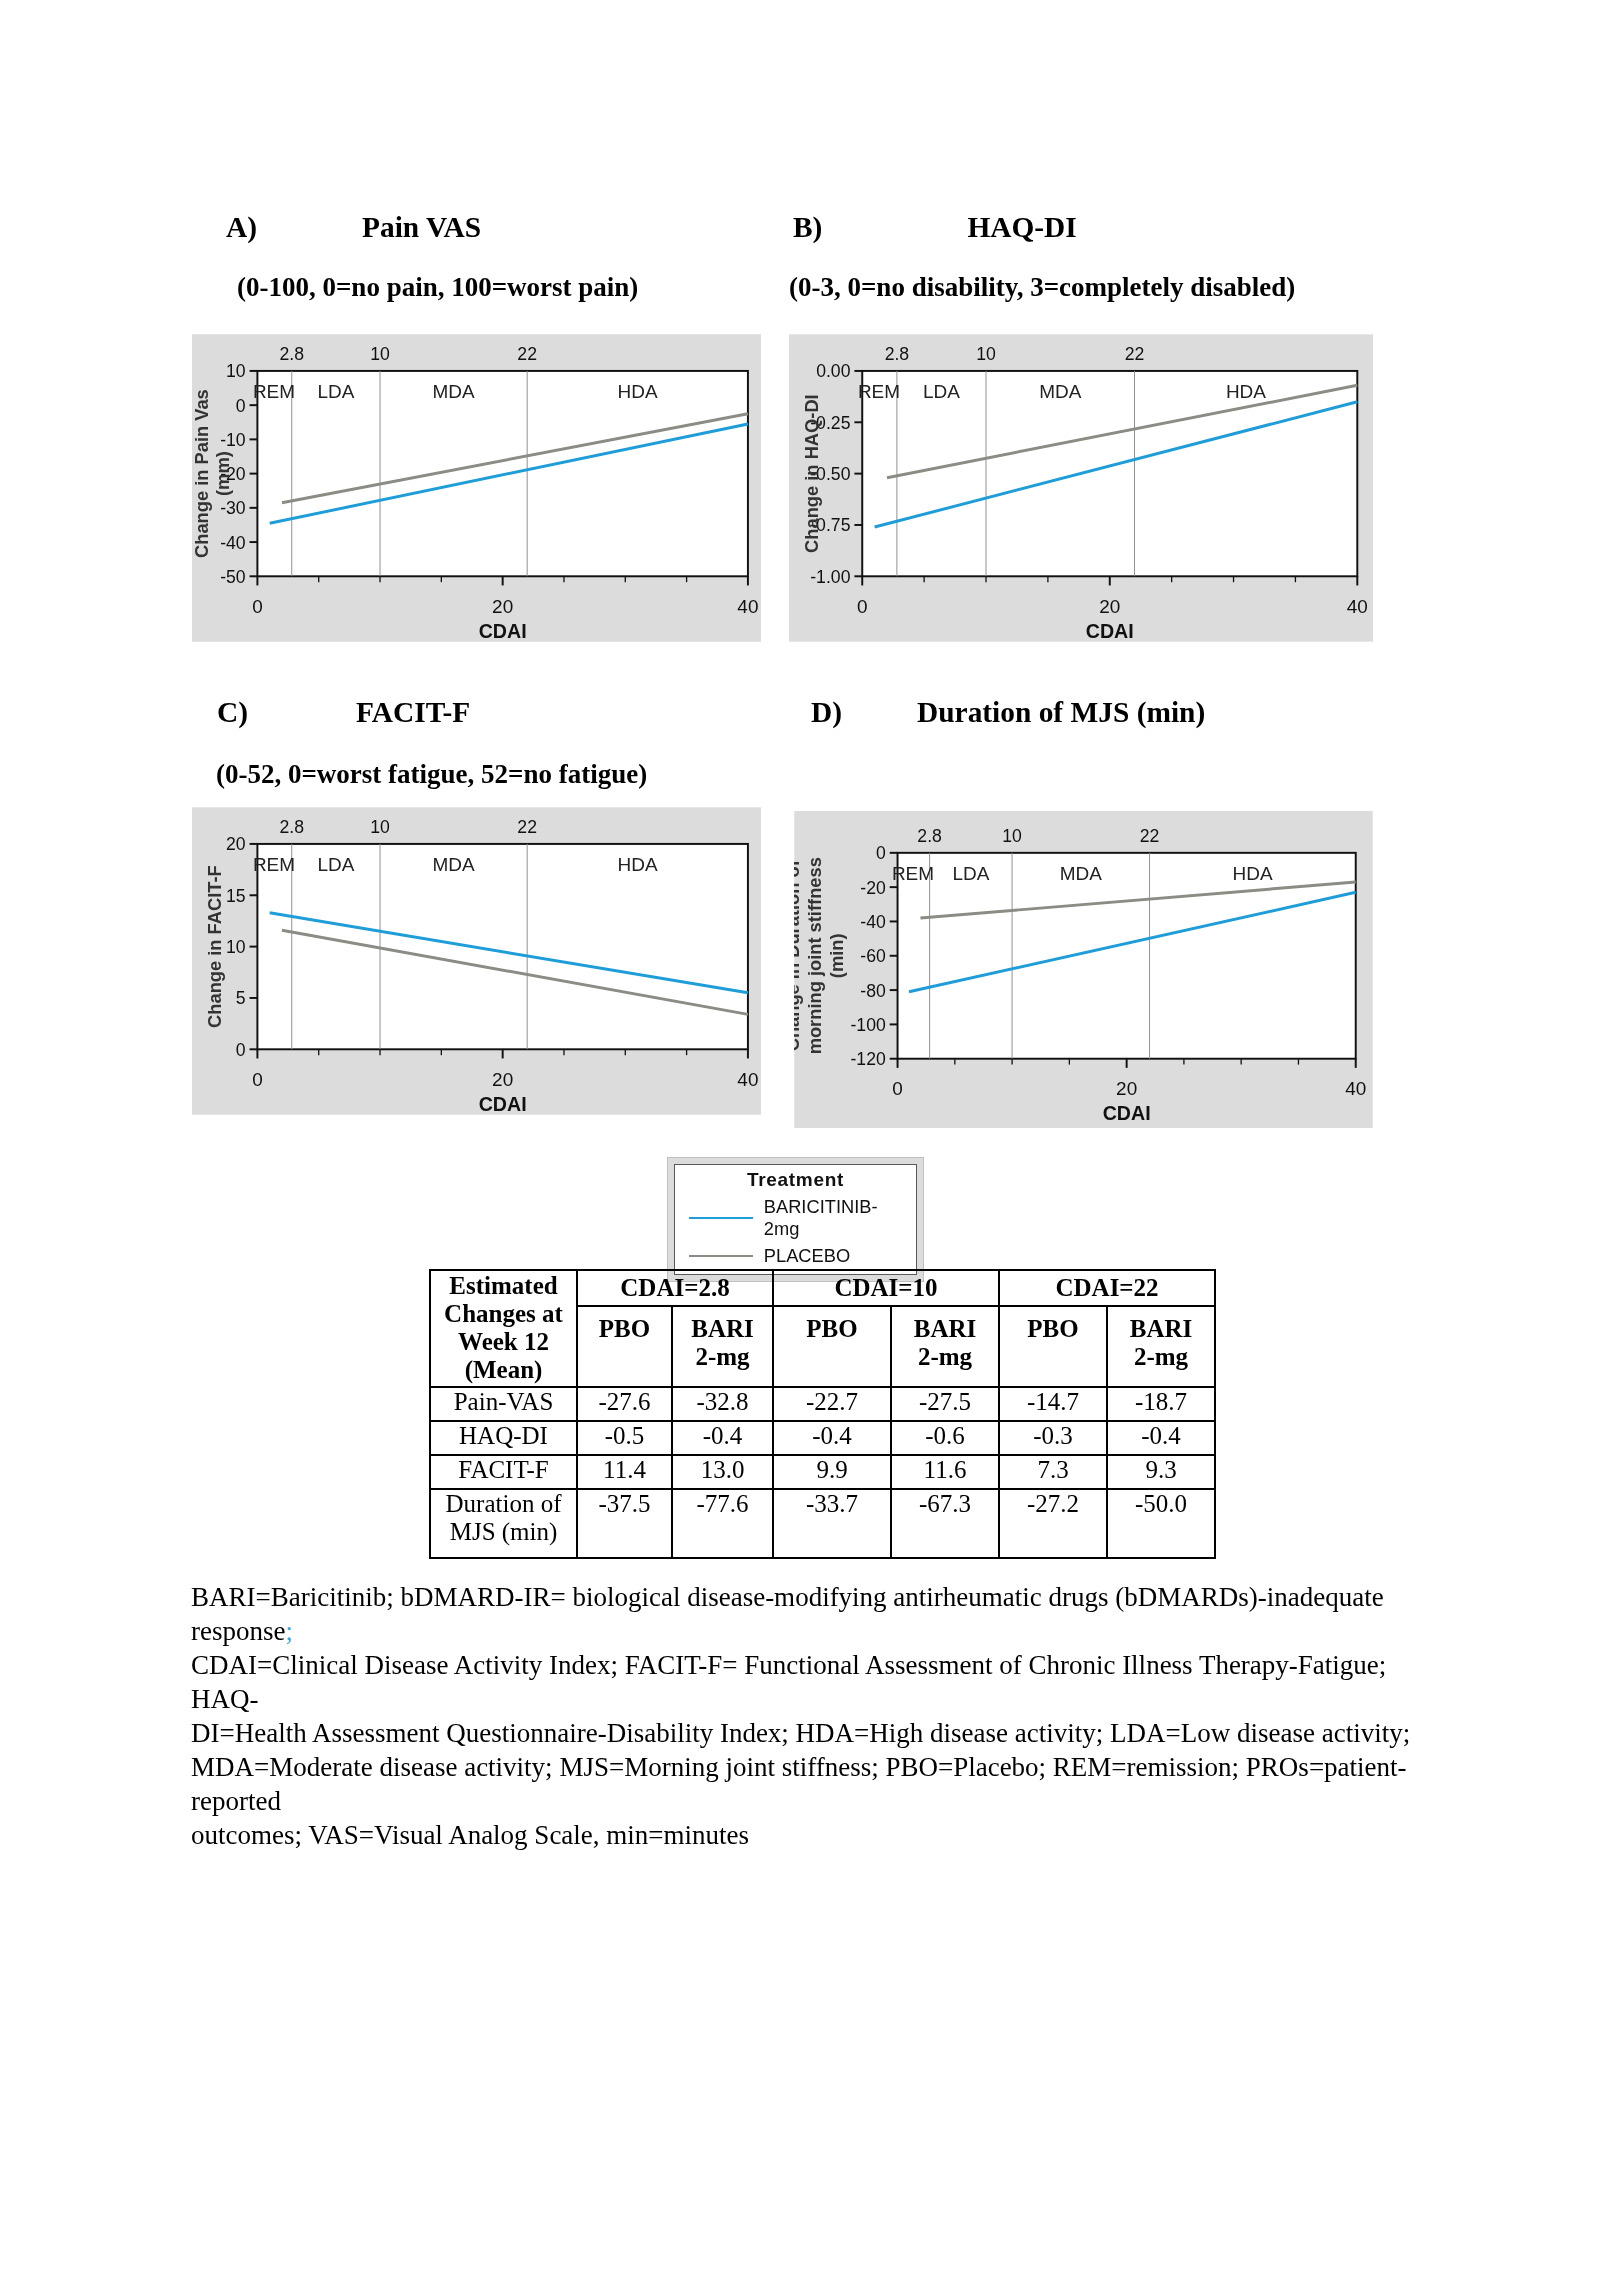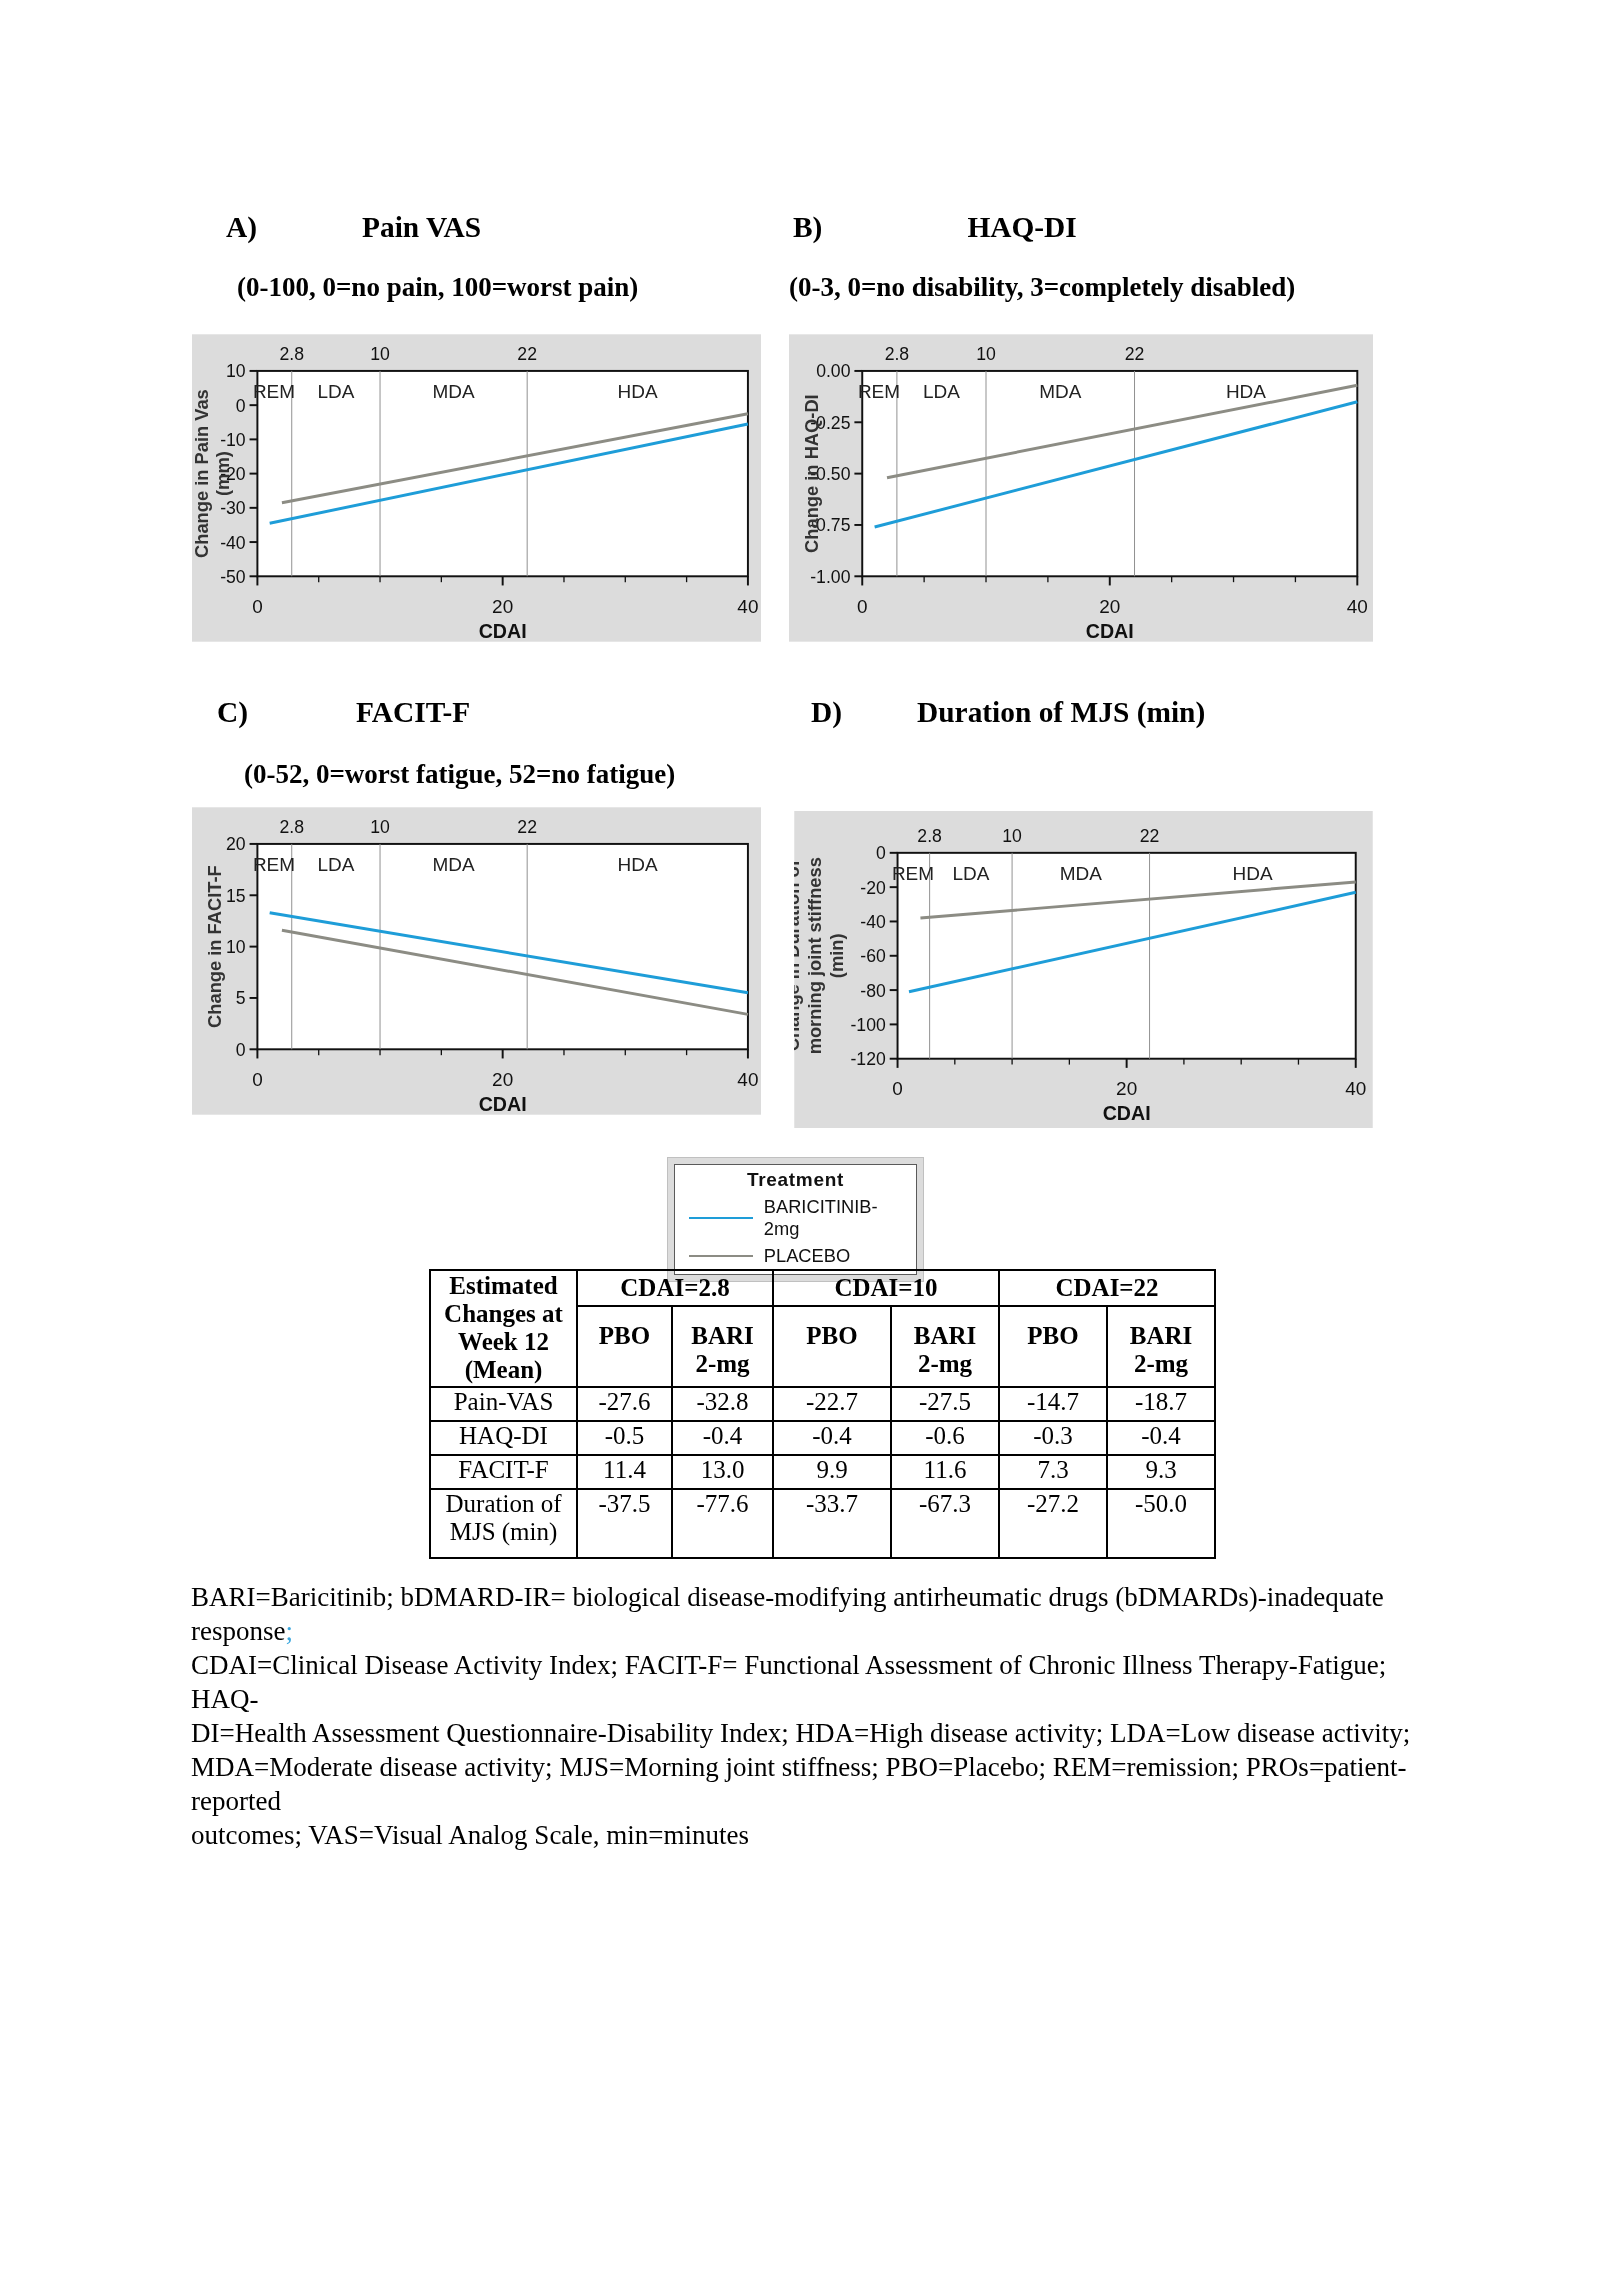--- a/index.html
+++ b/index.html
@@ -88,21 +88,21 @@
     font-weight:bold;
     margin-top:48px;
   }
   tr.grouprow th { height:34px; font-weight:bold; text-align:center; }
   tr.subrow th {
     height:76px;
     vertical-align:top;
     text-align:center;
     font-weight:bold;
     white-space:pre-line;
-    padding-top:15px;
+    padding-top:8px;
   }
   td.rlabel {
     text-align:center;
     vertical-align:top;
     padding:0.7px 3.9px;
   }
   td.val {
     text-align:center;
     vertical-align:top;
     padding:0.7px 1.3px;
@@ -137,21 +137,21 @@
   <div class="panel-title" style="left:793px; top:211px;">
     <span>B)</span>
     <span style="margin-left:145px;">HAQ-DI</span>
   </div>
   <div class="panel-subtitle" style="left:789px; top:272px;">(0-3, 0=no disability, 3=completely disabled)</div>
 
   <div class="panel-title" style="left:217px; top:696px;">
     <span>C)</span>
     <span style="margin-left:108px;">FACIT-F</span>
   </div>
-  <div class="panel-subtitle" style="left:216px; top:759px;margin-left:28px;">(0-52, 0=worst fatigue, 52=no fatigue)</div>
+  <div class="panel-subtitle" style="left:216px; top:759px;">(0-52, 0=worst fatigue, 52=no fatigue)</div>
 
   <div class="panel-title" style="left:811px; top:696px;">
     <span>D)</span>
     <span style="margin-left:75px;">Duration of MJS (min)</span>
   </div>
 
   <div class="chart" style="left:192px; top:334px;">
     <svg id="chart0" width="569" height="308" viewBox="0 0 870 470">
         <rect x="0" y="0" width="870" height="470" fill="#dcdcdc"></rect>
         <rect x="100" y="56" width="750" height="314" fill="#ffffff" stroke="#111111" stroke-width="3"></rect>

